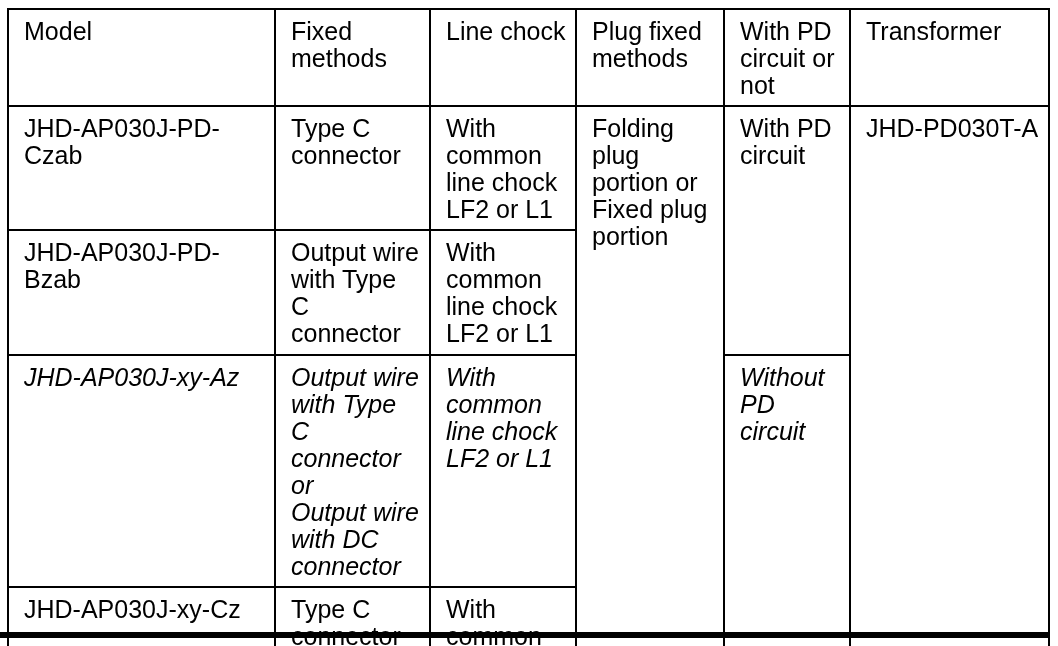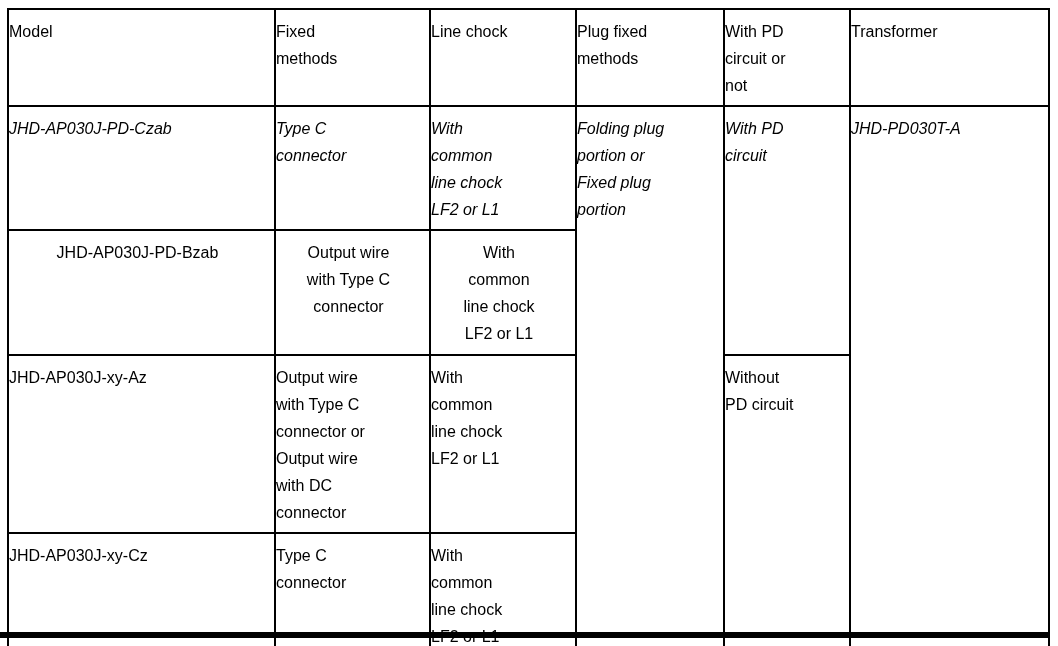--- a/index.html
+++ b/index.html
@@ -19,31 +19,31 @@
     position: absolute;
     left: 7px;
     top: 8px;
     width: 1041px;
     border-collapse: collapse;
     table-layout: fixed;
   }
   table.spec-table td {
     border: 2px solid #000000;
     vertical-align: top;
-    padding: 8px 8px 6px 0;
-    font-size: 16px;
+    padding: 8px 8px 6px 15px;
+    font-size: 25px;
     line-height: 27px;
     color: #000000;
     white-space: pre-line;
     overflow: hidden;
   }
   tr.row-header  { height: 90px; }
-  tr.row-1       { height: 119px; font-style: italic; }
-  tr.row-2       { height: 125px; text-align: center; }
-  tr.row-3       { height: 172px; }
+  tr.row-1       { height: 119px; }
+  tr.row-2       { height: 125px; }
+  tr.row-3       { height: 172px; font-style: italic; }
   tr.row-4       { height: 117px; }
   .bottom-rule {
     position: absolute;
     left: 0;
     top: 632px;
     width: 1048px;
     height: 6px;
     background: #000000;
   }
 </style>

